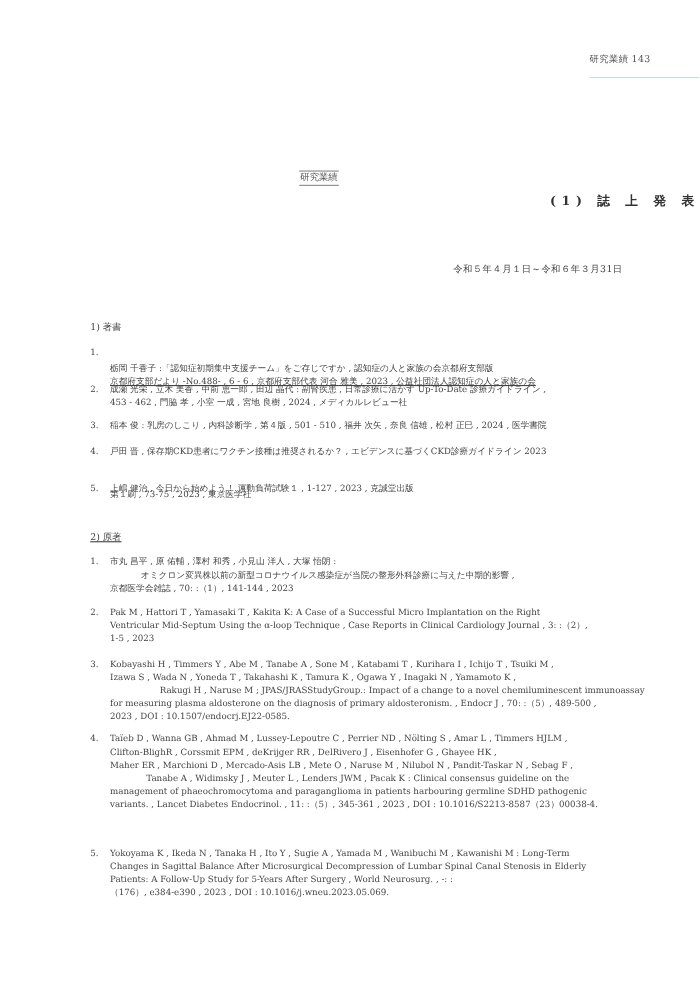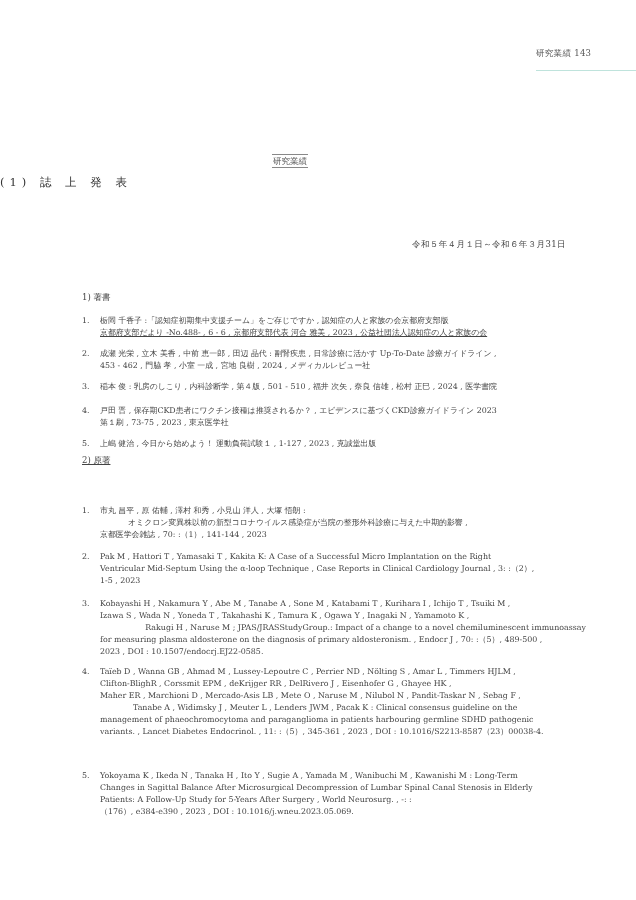--- a/index.html
+++ b/index.html
@@ -18,22 +18,22 @@
   .section-label {
     position: absolute; left: 0; width: 580px; top: 149px; text-align: center;
   }
   .section-label span {
     display: inline-block; font-size: 8.5px; color: #555;
     border-top: 1px solid #888; border-bottom: 1px solid #888;
     padding: 1px 1px 0 1px; line-height: 11px; font-family: "DejaVu Sans", sans-serif;
   }
 
   .page-title {
-    position: absolute; left: 0; width: 636px; top: 175px; text-align: left;
-    font-size: 11.5px; color: #333; letter-spacing: 5px; white-space: nowrap;
+    position: absolute; left: 0; width: 636px; top: 175px; text-align: right;
+    font-size: 11.5px; color: #333; letter-spacing: 5px; white-space: nowrap; font-weight: bold;
   }
 
   .period {
     position: absolute; left: 412px; top: 239px;
     font-size: 8.5px; color: #444; white-space: nowrap; letter-spacing: 0.4px;
   }
 
   .section-heading {
     position: absolute; left: 82px;
     font-size: 8.5px; color: #444; white-space: nowrap;
@@ -59,21 +59,21 @@
 
 <div class="page-title">(1) 誌 上 発 表</div>
 
 <div class="period">令和５年４月１日～令和６年３月31日</div>
 
 <div class="section-heading" style="top:292px;">1)  著書</div>
 
 <div class="entry" style="top:315px;">
   <span class="num">1.</span>
   <div class="lines">
-    <span class="line" style="display: block;">栃岡 千香子 :「認知症初期集中支援チーム」をご存じですか , 認知症の人と家族の会京都府支部版</span>
+    <span class="line" style="display: block; margin-top: 14px;">栃岡 千香子 :「認知症初期集中支援チーム」をご存じですか , 認知症の人と家族の会京都府支部版</span>
     <span class="line" style="display: block; text-decoration: underline;">京都府支部だより -No.488- , 6 - 6 , 京都府支部代表 河合 雅美 , 2023 , 公益社団法人認知症の人と家族の会</span>
   </div>
 </div>
 
 <div class="entry" style="top:348px;">
   <span class="num">2.</span>
   <div class="lines">
     <span class="line" style="display: block;">成瀬 光栄 , 立木 美香 , 中前 恵一郎 , 田辺 晶代 : 副腎疾患 , 日常診療に活かす Up-To-Date 診療ガイドライン ,</span>
     <span class="line" style="display: block;">453 - 462 , 門脇 孝 , 小室 一成 , 宮地 良樹 , 2024 , メディカルレビュー社</span>
   </div>
@@ -83,32 +83,32 @@
   <span class="num">3.</span>
   <div class="lines">
     <span class="line" style="display: block;">稲本 俊 : 乳房のしこり , 内科診断学 , 第４版 , 501 - 510 , 福井 次矢 , 奈良 信雄 , 松村 正巳 , 2024 , 医学書院</span>
   </div>
 </div>
 
 <div class="entry" style="top:405px;">
   <span class="num">4.</span>
   <div class="lines">
     <span class="line" style="display: block;">戸田 晋 , 保存期CKD患者にワクチン接種は推奨されるか？ , エビデンスに基づくCKD診療ガイドライン 2023</span>
-    <span class="line" style="display: block;">第１刷 , 73-75 , 2023 , 東京医学社</span>
+    <span class="line" style="display: block; margin-top: 27px;">第１刷 , 73-75 , 2023 , 東京医学社</span>
   </div>
 </div>
 
 <div class="entry" style="top:438px;">
   <span class="num">5.</span>
   <div class="lines">
     <span class="line" style="display: block;">上嶋 健治 , 今日から始めよう！ 運動負荷試験１ , 1-127 , 2023 , 克誠堂出版</span>
   </div>
 </div>
 
-<div class="section-heading" style="top:455px;text-decoration:underline;">2)  原著</div>
+<div class="section-heading" style="top:483px;text-decoration:underline;">2)  原著</div>
 
 <div class="entry" style="top:505px;">
   <span class="num">1.</span>
   <div class="lines">
     <span class="line" style="display: block;">市丸 昌平 , 原 佑輔 , 澤村 和秀 , 小見山 洋人 , 大塚 悟朗 :</span>
     <span class="line" style="display: block; margin-left: 28px;">オミクロン変異株以前の新型コロナウイルス感染症が当院の整形外科診療に与えた中期的影響 ,</span>
     <span class="line" style="display: block;">京都医学会雑誌 , 70: :（1）, 141-144 , 2023</span>
   </div>
 </div>
 
@@ -117,21 +117,21 @@
   <div class="lines">
     <span class="line" style="display: block;">Pak M , Hattori T , Yamasaki T , Kakita K: A Case of a Successful Micro Implantation on the Right</span>
     <span class="line" style="display: block;">Ventricular Mid-Septum Using the α-loop Technique , Case Reports in Clinical Cardiology Journal , 3: :（2）,</span>
     <span class="line" style="display: block;">1-5 , 2023</span>
   </div>
 </div>
 
 <div class="entry" style="top:598px;">
   <span class="num">3.</span>
   <div class="lines">
-    <span class="line" style="display: block;">Kobayashi H , Nakamura Y , Abe M , Tanabe A , Sone M , Katabami T , Kurihara I , Ichijo T , Tsuiki M ,</span>
+    <span class="line" style="display: block;">Kobayashi H , Timmers Y , Abe M , Tanabe A , Sone M , Katabami T , Kurihara I , Ichijo T , Tsuiki M ,</span>
     <span class="line" style="display: block;">Izawa S , Wada N , Yoneda T , Takahashi K , Tamura K , Ogawa Y , Inagaki N , Yamamoto K ,</span>
     <span class="line" style="display: block; text-align: right;">Rakugi H , Naruse M ; JPAS/JRASStudyGroup.: Impact of a change to a novel chemiluminescent immunoassay</span>
     <span class="line" style="display: block;">for measuring plasma aldosterone on the diagnosis of primary aldosteronism. , Endocr J , 70: :（5）, 489-500 ,</span>
     <span class="line" style="display: block;">2023 , DOI : 10.1507/endocrj.EJ22-0585.</span>
   </div>
 </div>
 
 <div class="entry" style="top:666px;">
   <span class="num">4.</span>
   <div class="lines">

